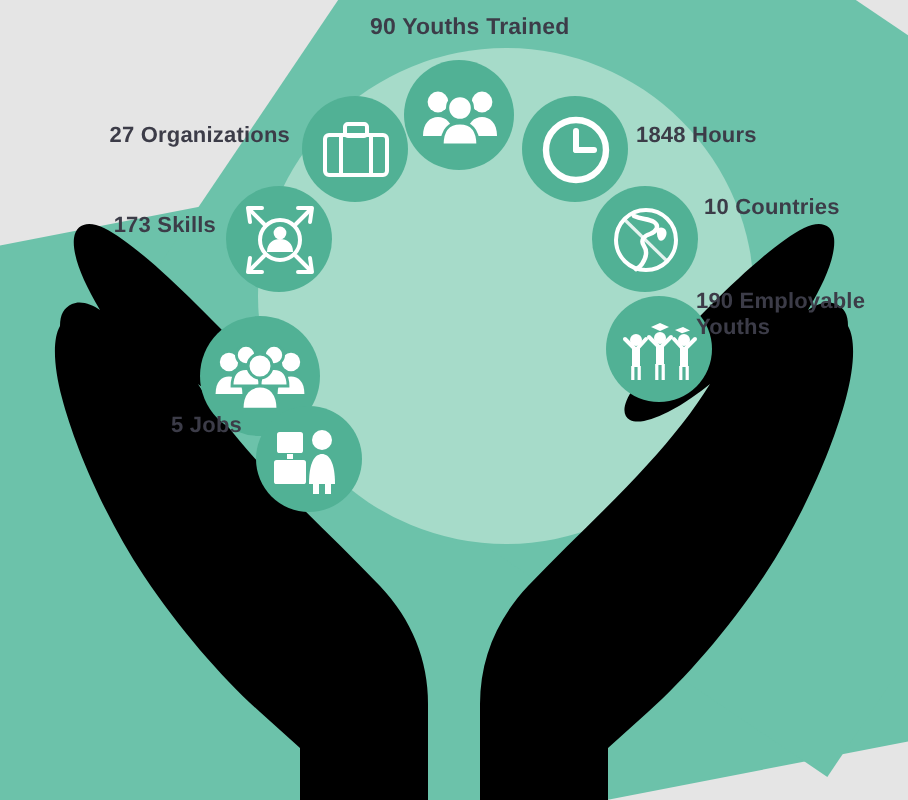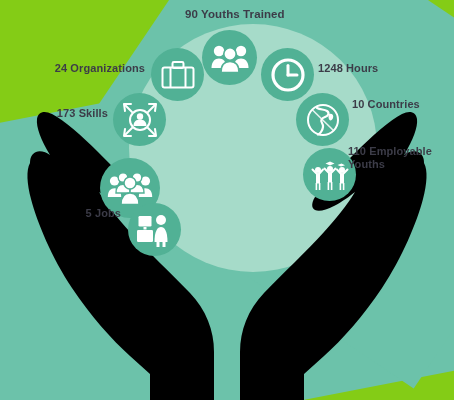--- a/index.html
+++ b/index.html
@@ -9,21 +9,21 @@
   body {
     width: 454px;
     height: 400px;
     overflow: hidden;
     font-family: "Liberation Sans", sans-serif;
   }
   #infographic {
     position: relative;
     width: 454px;
     height: 400px;
-    background: #84cc16;
+    background: #e5e5e5;
     overflow: hidden;
   }
   
   .bg-band {
     position: absolute;
     left: -140px;
     top: 150px;
     width: 760px;
     height: 330px;
     background: #6cc2aa;
@@ -150,30 +150,30 @@
   </div>
 
   <div class="icon-node" style="left:151px; top:48px; width:53px; height:53px;">
     <svg width="36" height="32" viewBox="0 0 36 32">
       <rect x="12.5" y="3" width="11" height="6" rx="1.4" fill="none" stroke="#fff" stroke-width="2"></rect>
       <rect x="2.5" y="8.5" width="31" height="20" rx="2" fill="none" stroke="#fff" stroke-width="2"></rect>
       <line x1="10.5" y1="8.5" x2="10.5" y2="28.5" stroke="#fff" stroke-width="2"></line>
       <line x1="25.5" y1="8.5" x2="25.5" y2="28.5" stroke="#fff" stroke-width="2"></line>
     </svg>
   </div>
-  <div class="stat-label left" style="left:30px; top:62px; width:115px;">24 Organizations</div>
+  <div class="stat-label left" style="left:30px; top:62px; width:115px;">27 Organizations</div>
 
   <div class="icon-node" style="left:261px; top:48px; width:53px; height:53px;">
     <svg width="38" height="38" viewBox="0 0 38 38">
       <circle cx="19" cy="19" r="15" fill="none" stroke="#fff" stroke-width="3.2"></circle>
       <line x1="19" y1="19" x2="19" y2="9.5" stroke="#fff" stroke-width="3" stroke-linecap="round"></line>
       <line x1="19" y1="19" x2="28" y2="19" stroke="#fff" stroke-width="3" stroke-linecap="round"></line>
     </svg>
   </div>
-  <div class="stat-label right" style="left:318px; top:62px; width:120px;">1248 Hours</div>
+  <div class="stat-label right" style="left:318px; top:62px; width:120px;">1848 Hours</div>
 
   <div class="icon-node" style="left:113px; top:93px; width:53px; height:53px;">
     <svg width="40" height="40" viewBox="0 0 40 40">
       <circle cx="20" cy="20" r="10" fill="none" stroke="#fff" stroke-width="2"></circle>
       <circle cx="20" cy="16.5" r="3.2" fill="#fff"></circle>
       <path d="M13.5,26 C13.5,21.5 16.5,19.5 20,19.5 C23.5,19.5 26.5,21.5 26.5,26 Z" fill="#fff"></path>
       <g stroke="#fff" stroke-width="2" stroke-linecap="round" fill="none">
         <line x1="12" y1="12" x2="5" y2="5"></line>
         <polyline points="5,11 4,4 11,4" stroke-linejoin="round"></polyline>
         <line x1="28" y1="12" x2="35" y2="5"></line>
@@ -235,21 +235,21 @@
       <circle cx="32" cy="13" r="3" fill="#fff"></circle>
       <rect x="30" y="16.5" width="4" height="10" fill="#fff"></rect>
       <path d="M32,18 L27,12.5" stroke="#fff" stroke-width="2" stroke-linecap="round"></path>
       <path d="M32,18 L37.5,12.5" stroke="#fff" stroke-width="2" stroke-linecap="round"></path>
       <rect x="29.6" y="26" width="1.6" height="7" fill="#fff"></rect>
       <rect x="32.8" y="26" width="1.6" height="7" fill="#fff"></rect>
 
       <path d="M27.5,8 L31.5,6.5 L35,8.2 L31,9.6 Z" fill="#fff"></path>
     </svg>
   </div>
-  <div class="stat-label right" style="left:348px; top:145px; width:104px;">110 Employable
+  <div class="stat-label right" style="left:348px; top:145px; width:104px;">190 Employable
 Youths</div>
 
   <div class="icon-node" style="left:128px; top:203px; width:53px; height:53px;">
     <svg width="38" height="36" viewBox="0 0 38 36">
       <rect x="2.5" y="4" width="13" height="10.5" rx="1.3" fill="#fff"></rect>
       <rect x="7.5" y="15" width="3" height="2.5" fill="#fff"></rect>
       <rect x="1" y="18" width="16" height="12" rx="1.3" fill="#fff"></rect>
       <circle cx="25" cy="8" r="5" fill="#fff"></circle>
       <path d="M18.5,30 C18.5,19 21.5,15 25,15 C28.5,15 31.5,19 31.5,30 Z" fill="#fff"></path>
       <rect x="20.5" y="30" width="3" height="5" fill="#fff"></rect>

